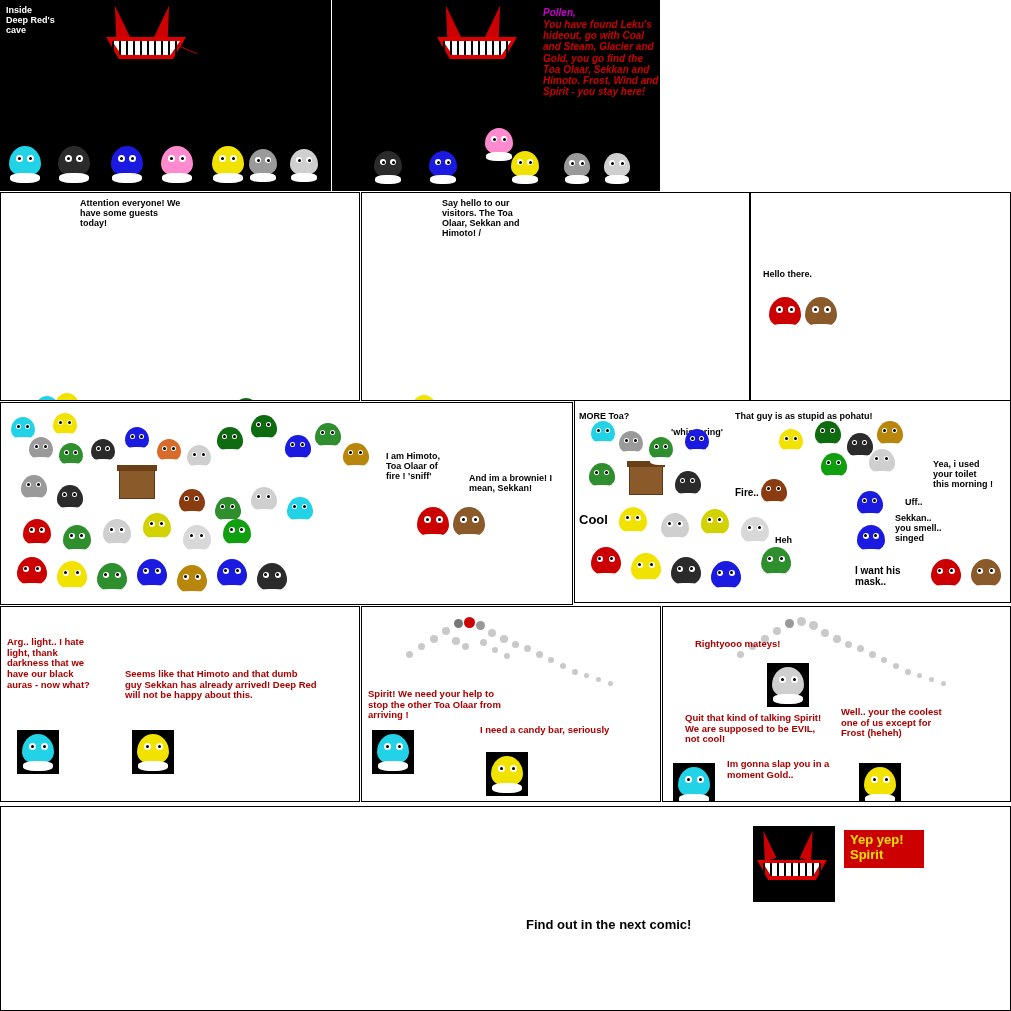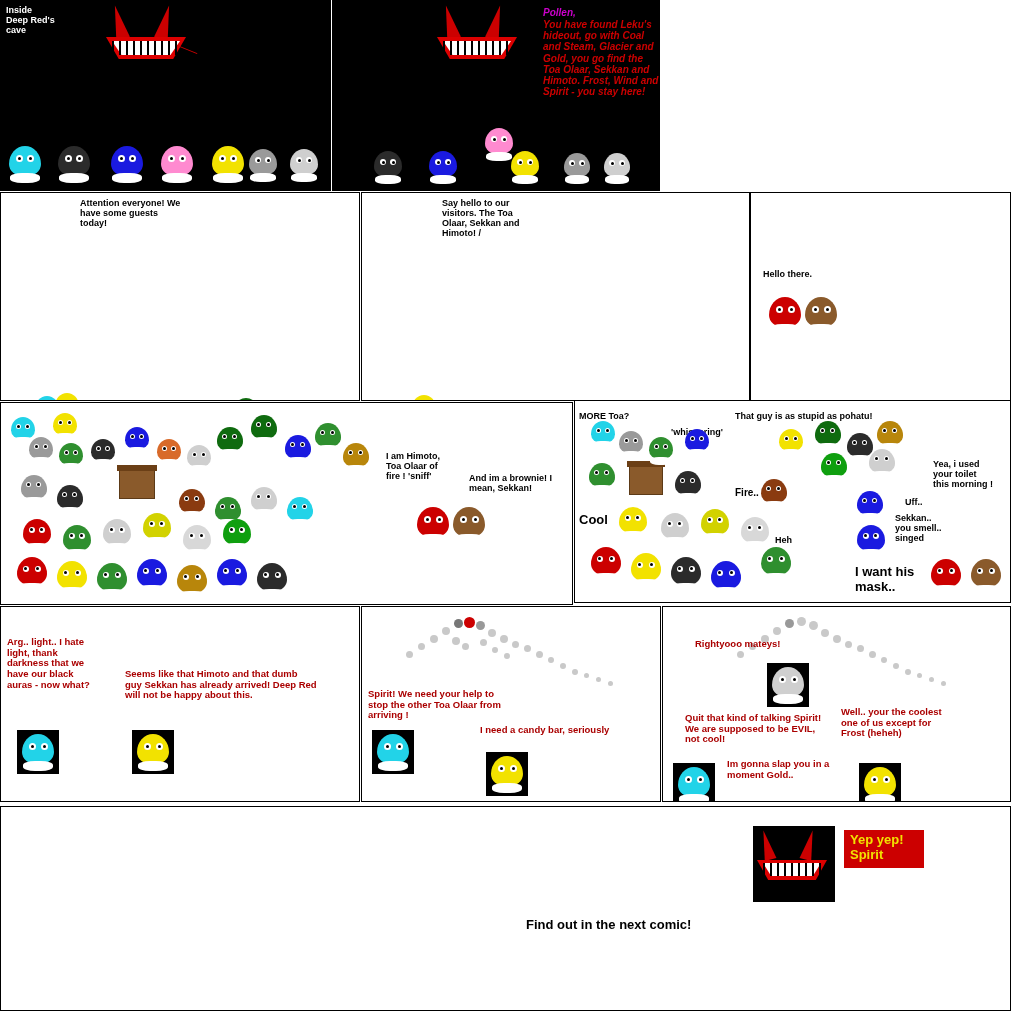--- a/index.html
+++ b/index.html
@@ -525,21 +525,21 @@
     <div class="txt b black" style="left:358px;top:58px;width:80px;font-size:9px;">Yea, i used
 your toilet
 this morning !</div>
     <div class="txt b black" style="left:160px;top:86px;font-size:10px;">Fire..</div>
     <div class="txt b black" style="left:4px;top:112px;font-size:13px;">Cool</div>
     <div class="txt b black" style="left:330px;top:96px;font-size:9px;">Uff..</div>
     <div class="txt b black" style="left:320px;top:112px;width:72px;font-size:9px;">Sekkan..
 you smell..
 singed</div>
     <div class="txt b black" style="left:200px;top:134px;font-size:9px;">Heh</div>
-    <div class="txt b black" style="left:280px;top:164px;width:70px;font-size:13px;">I want his
+    <div class="txt b black" style="left:280px;top:164px;width:70px;font-size:10px;">I want his
 mask..</div>
 
     <div class="podium" style="left:54px;top:64px;width:32px;height:28px;">
         <div class="top"></div>
       </div>
 
     <div class="pl" style="left:16px;top:20px;width:24px;height:30px;">
         <div class="body" style="width:24px;height:22px;background:#22d3e8;"></div>
         <div class="eyeL" style="left:5px;top:7px;width:5px;height:5px;"></div>
         <div class="pupL" style="left:6px;top:8px;width:3px;height:3px;"></div>

